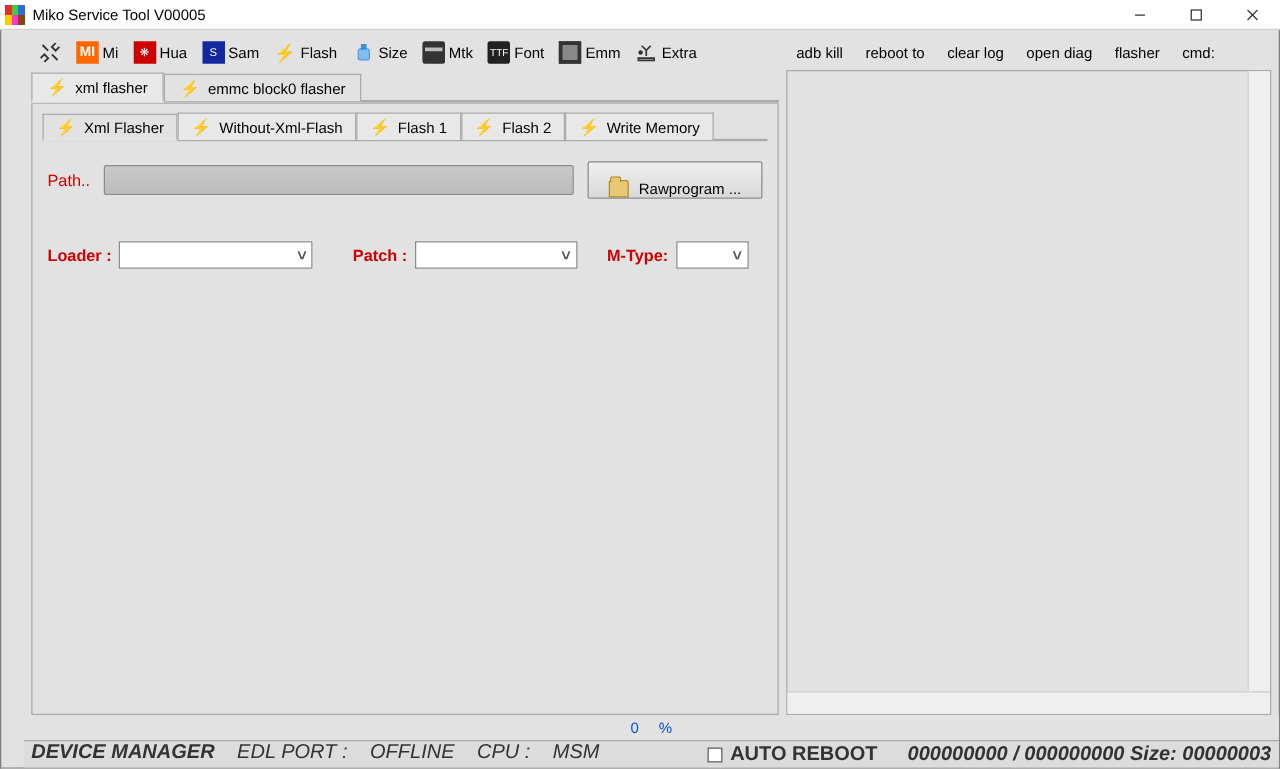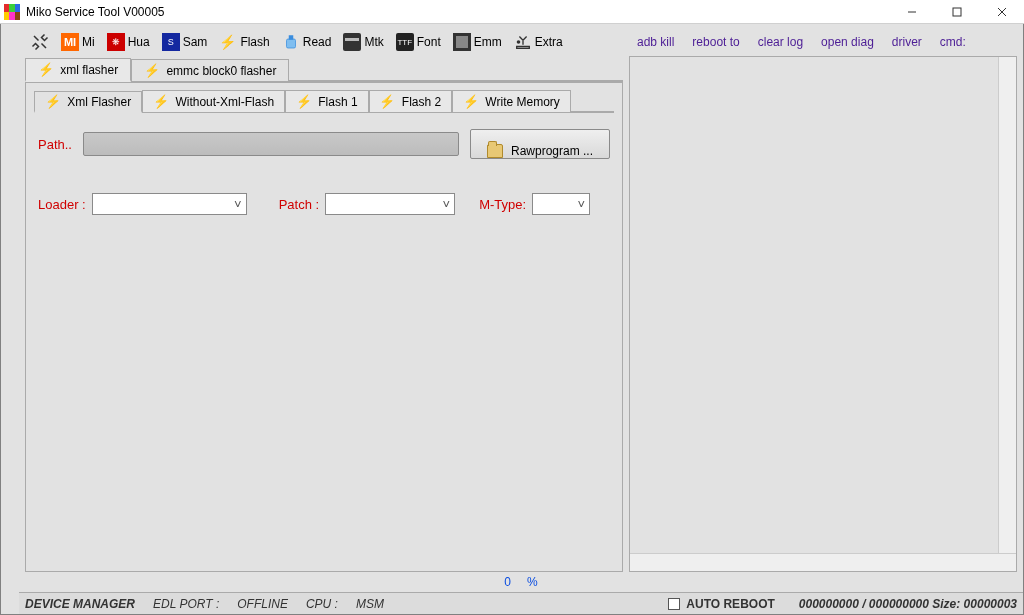--- a/index.html
+++ b/index.html
@@ -109,21 +109,21 @@
   .extra-icon { color:#333; }
 
   
   .right-links {
     display:flex;
     align-items:center;
     height:28px;
     gap:18px;
     padding: 0 8px;
     font-size: 12px;
-    color:#4c1d95;
+    color:#000000;
   }
 
   
   .tabstrip {
     display:flex;
     align-items:flex-end;
     height:24px;
     border-bottom: 2px solid #aaa;
     margin-top: 2px;
   }
@@ -250,20 +250,21 @@
   .hscroll .ra{right:0;}
   .hscroll{position:relative;}
 
   
   .loader-row {
     display:flex;
     align-items:center;
     gap:6px;
     padding: 22px 4px 8px 4px;
     font-size:13px;
+    font-weight:bold;
   }
   .lab { color:#d00000; }
   .combo {
     height:22px;
     background:#fff;
     border:1px solid #8a8a8a;
     display:flex;align-items:center;justify-content:flex-end;
     padding-right:4px;
     color:#555;
   }
@@ -309,23 +310,22 @@
     font-size:12px;
     background:#e2e2e2;
   }
 
   
   .statusbar {
     height:22px;
     background:#dcdcdc;
     border-top:1px solid #aaa;
     display:flex;
-    align-items:center;
     padding: 0 6px;
-    font-size:12px;
+    font-size:16px;
     gap: 18px;
     font-style: italic;
     color:#333;
   }
   .statusbar .dm { font-weight:bold; font-style: italic;}
   .status-right{margin-left:auto;display:flex;align-items:center;gap:24px;font-weight:bold;}
   .chk{display:flex;align-items:center;gap:6px;font-style:normal;}
   .chkbox{width:12px;height:12px;border:1px solid #555;background:#fff;}
   .sizes{font-style:italic;}
 </style>
@@ -383,21 +383,21 @@
           <span class="tb-icon flash-icon">⚡</span>
           <span>Flash</span>
         </div>
         <div class="tb-btn">
           <span class="tb-icon read-icon">
             <svg width="18" height="18" viewBox="0 0 24 24">
                 <rect x="6" y="8" width="12" height="12" rx="2" fill="#7fbef0" stroke="#3a8dde"></rect>
                 <rect x="9" y="3" width="6" height="6" fill="#3a8dde"></rect>
               </svg>
           </span>
-          <span>Read</span>
+          <span>Size</span>
         </div>
         <div class="tb-btn">
           <span class="tb-icon mtk-icon">
             <svg width="18" height="14" viewBox="0 0 18 14">
                 <rect width="18" height="14" rx="2" fill="#333"></rect>
                 <rect x="2" y="3" width="14" height="3" fill="#bbb"></rect>
               </svg>
           </span>
           <span>Mtk</span>
         </div>
@@ -491,21 +491,21 @@
       </div>
 
     </div>
 
     <div class="right-pane">
       <div class="right-links">
         <span>adb kill</span>
         <span>reboot to</span>
         <span>clear log</span>
         <span>open diag</span>
-        <span>driver</span>
+        <span>flasher</span>
         <span>cmd:</span>
       </div>
       <div class="log-panel">
         <div class="vscroll"></div>
         <div class="log-scroll"></div>
       </div>
     </div>
   </div>
 
   <div class="mid-status">

